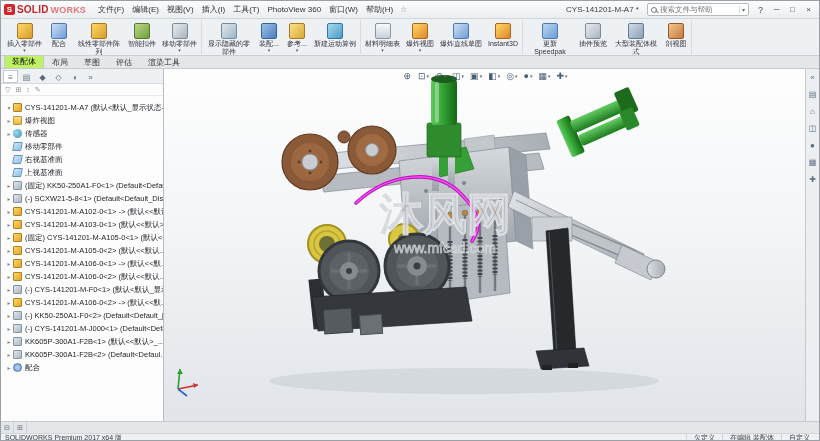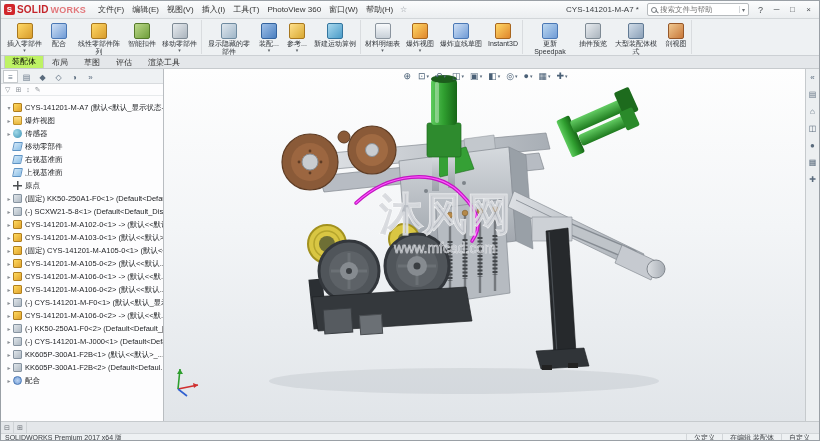--- a/index.html
+++ b/index.html
@@ -311,25 +311,20 @@
         <span class="arrow"></span>
         <span class="tico ic-plane"></span>
         <span class="tlabel">右视基准面</span>
       </div>
       <div class="titem">
         <span class="arrow"></span>
         <span class="tico ic-plane"></span>
         <span class="tlabel">上视基准面</span>
       </div>
       <div class="titem">
-        <span class="arrow"></span>
-        <span class="tico ic-origin"></span>
-        <span class="tlabel">原点</span>
-      </div>
-      <div class="titem">
         <span class="arrow">▸</span>
         <span class="tico ic-part"></span>
         <span class="tlabel">(固定) KK50-250A1-F0&lt;1&gt; (Default&lt;Defau...</span>
       </div>
       <div class="titem">
         <span class="arrow">▸</span>
         <span class="tico ic-part"></span>
         <span class="tlabel">(-) SCXW21-5-8&lt;1&gt; (Default&lt;Default_Disp...</span>
       </div>
       <div class="titem">

